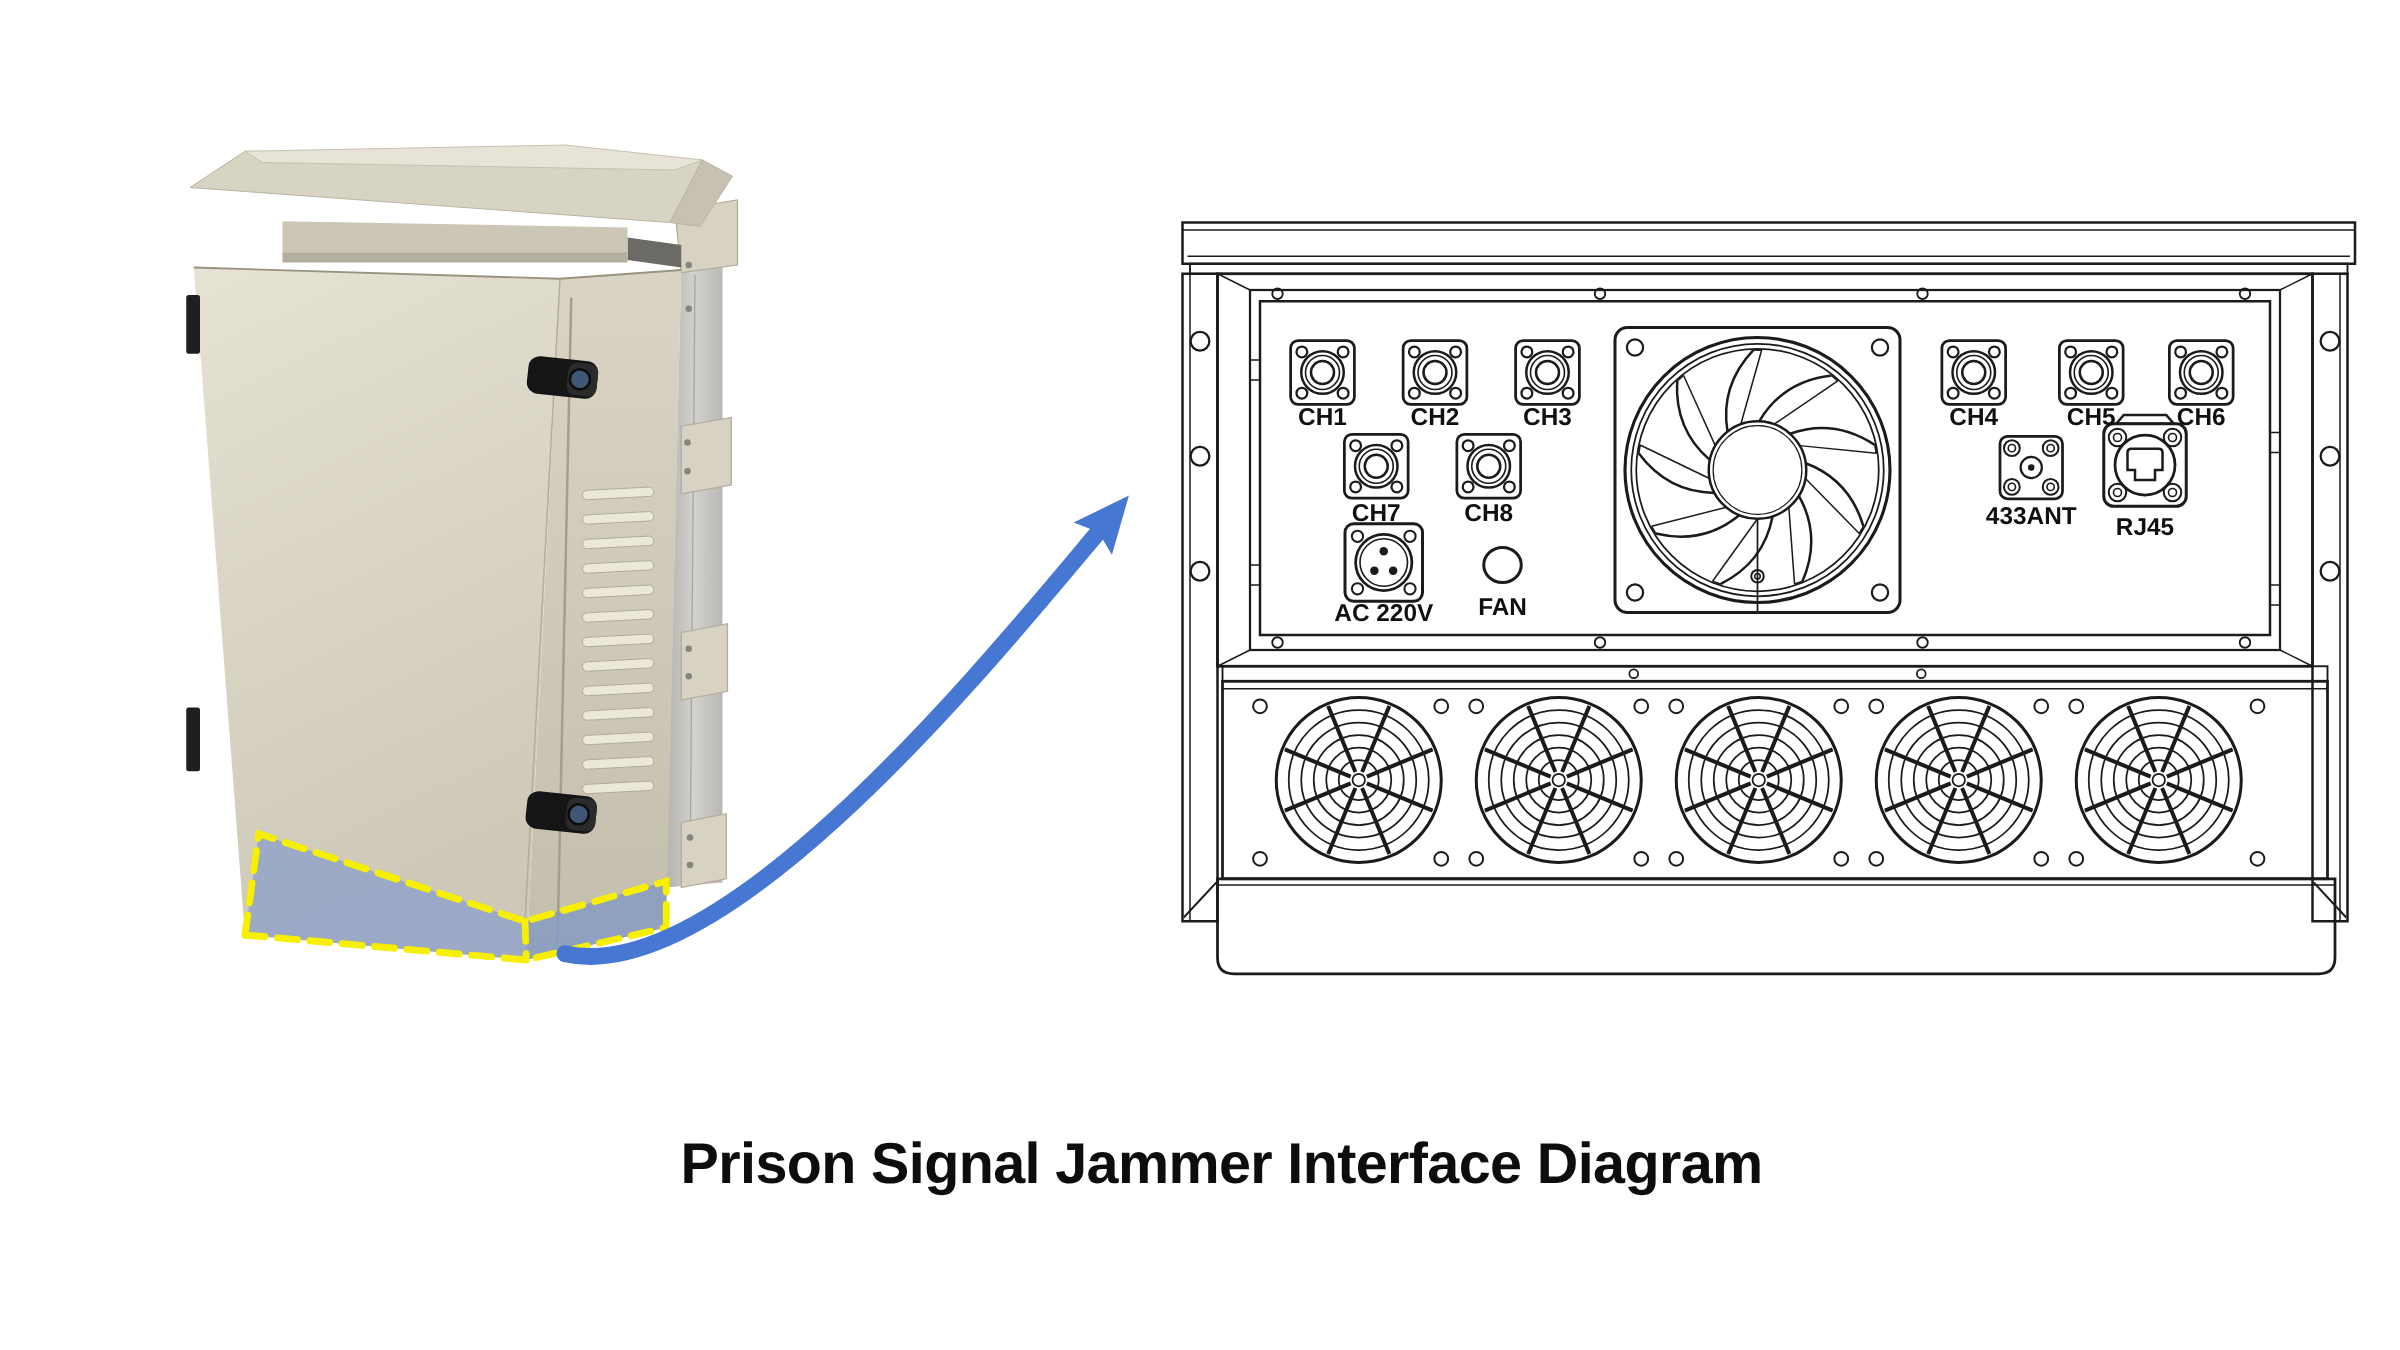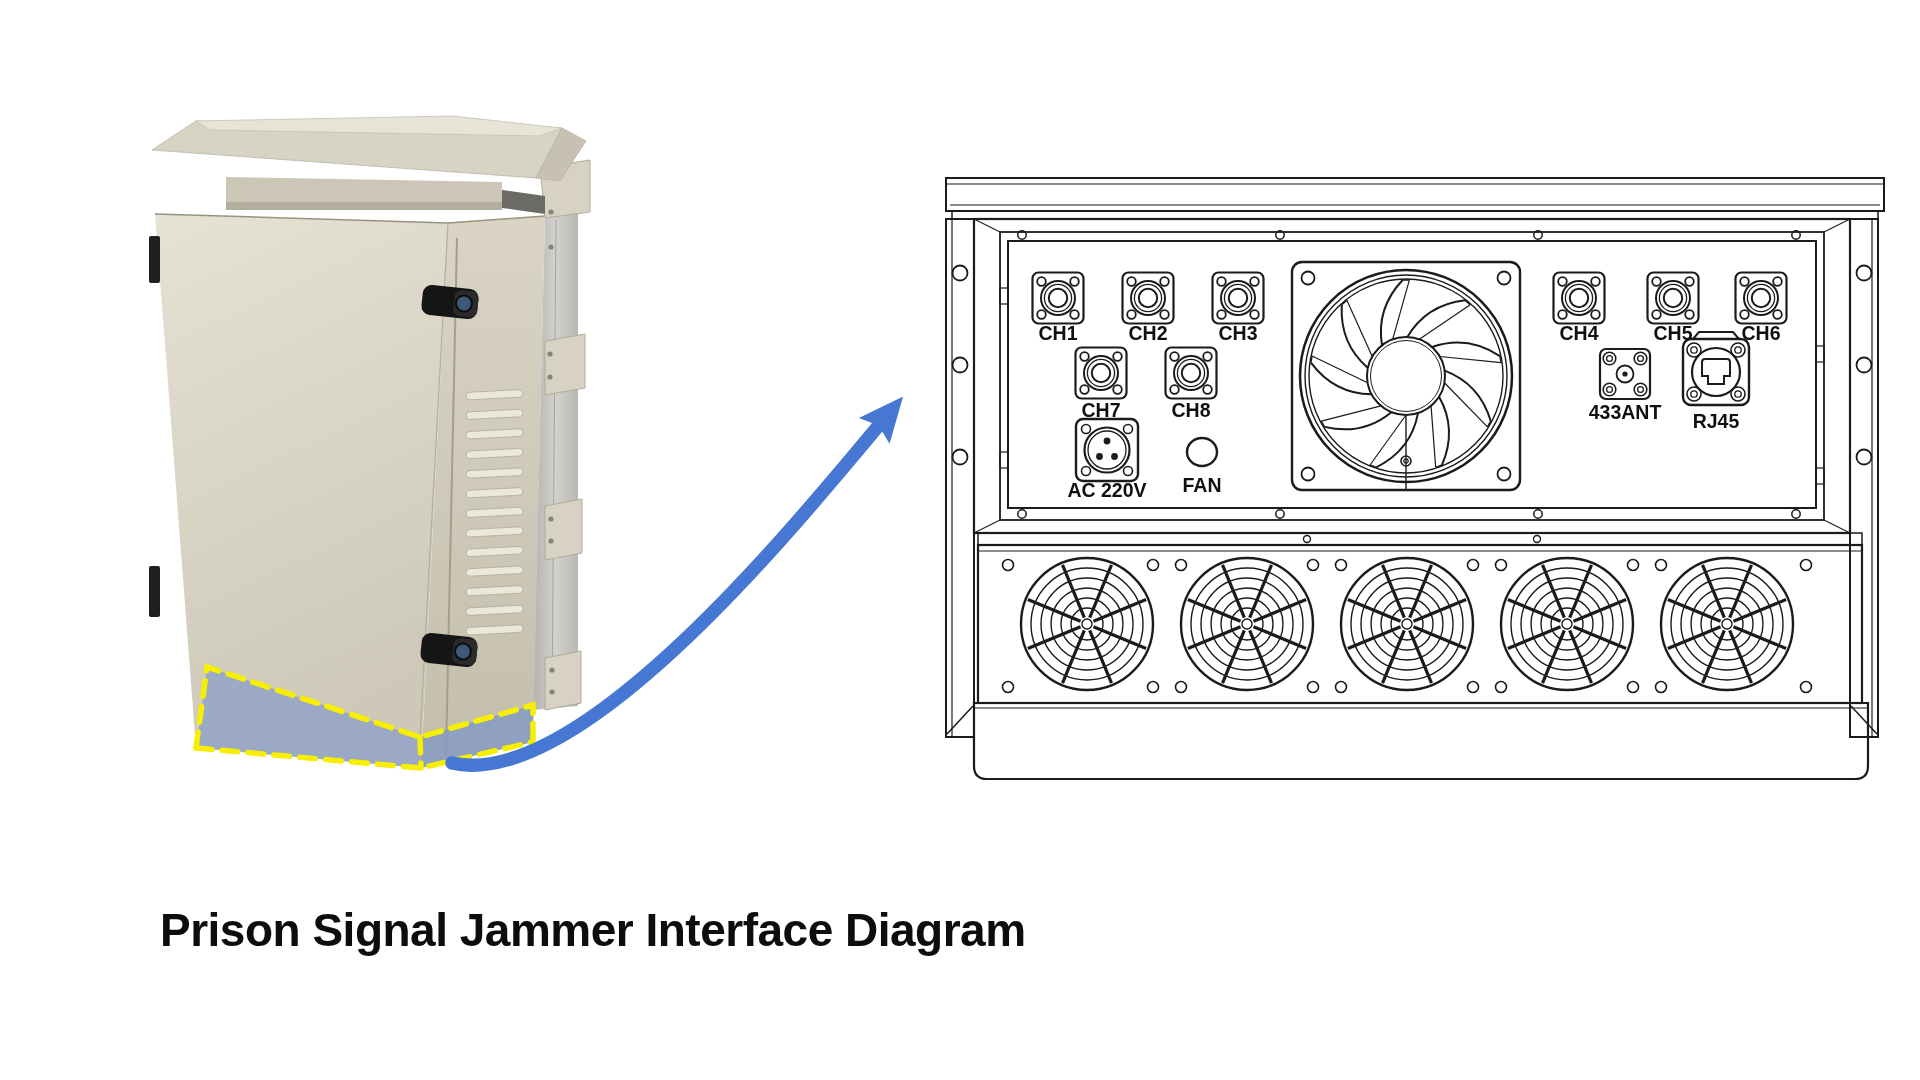--- a/index.html
+++ b/index.html
@@ -1,19 +1,19 @@
 <!DOCTYPE html>
 <html><head>
 <meta charset="utf-8">
 <style>
   html,body{margin:0;padding:0;background:#ffffff;}
   #canvas{position:relative;width:1920px;height:1080px;background:#ffffff;overflow:hidden;
           font-family:"Liberation Sans",sans-serif;}
   #scene{position:absolute;left:0;top:0;}
-  #title-bar{position:absolute;left:160px;top:903px;width:1250px;text-align:left;
+  #title-bar{position:absolute;left:160px;top:903px;width:1250px;text-align:right;
              font-family:"Liberation Sans",sans-serif;font-weight:bold;font-size:46px;
              color:#0d0d0d;letter-spacing:-0.5px;}
   text.lbl{font-family:"Liberation Sans",sans-serif;font-weight:bold;font-size:19.5px;
            fill:#101010;text-anchor:middle;stroke:none;}
 </style>
 </head>
 <body>
 
 <div id="canvas">
 

